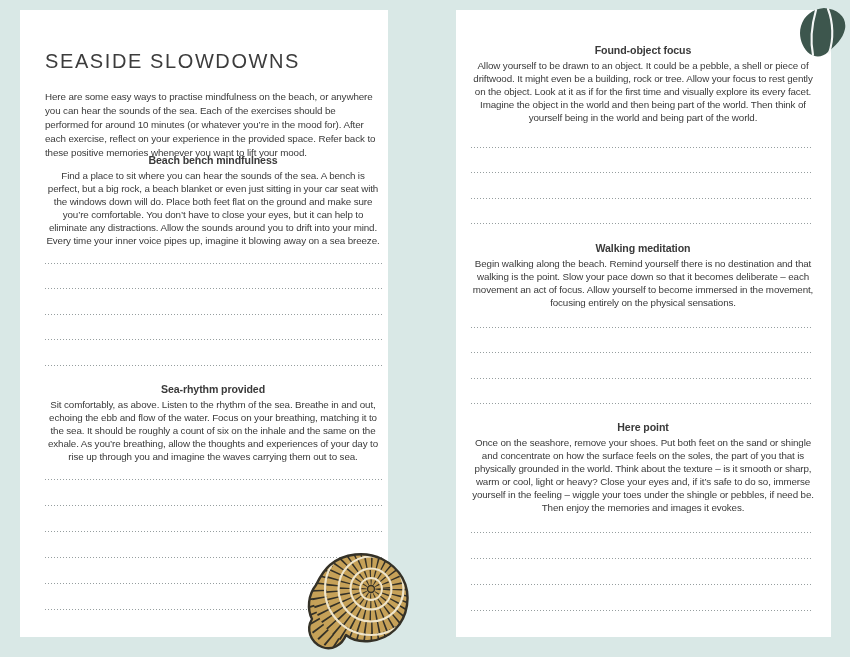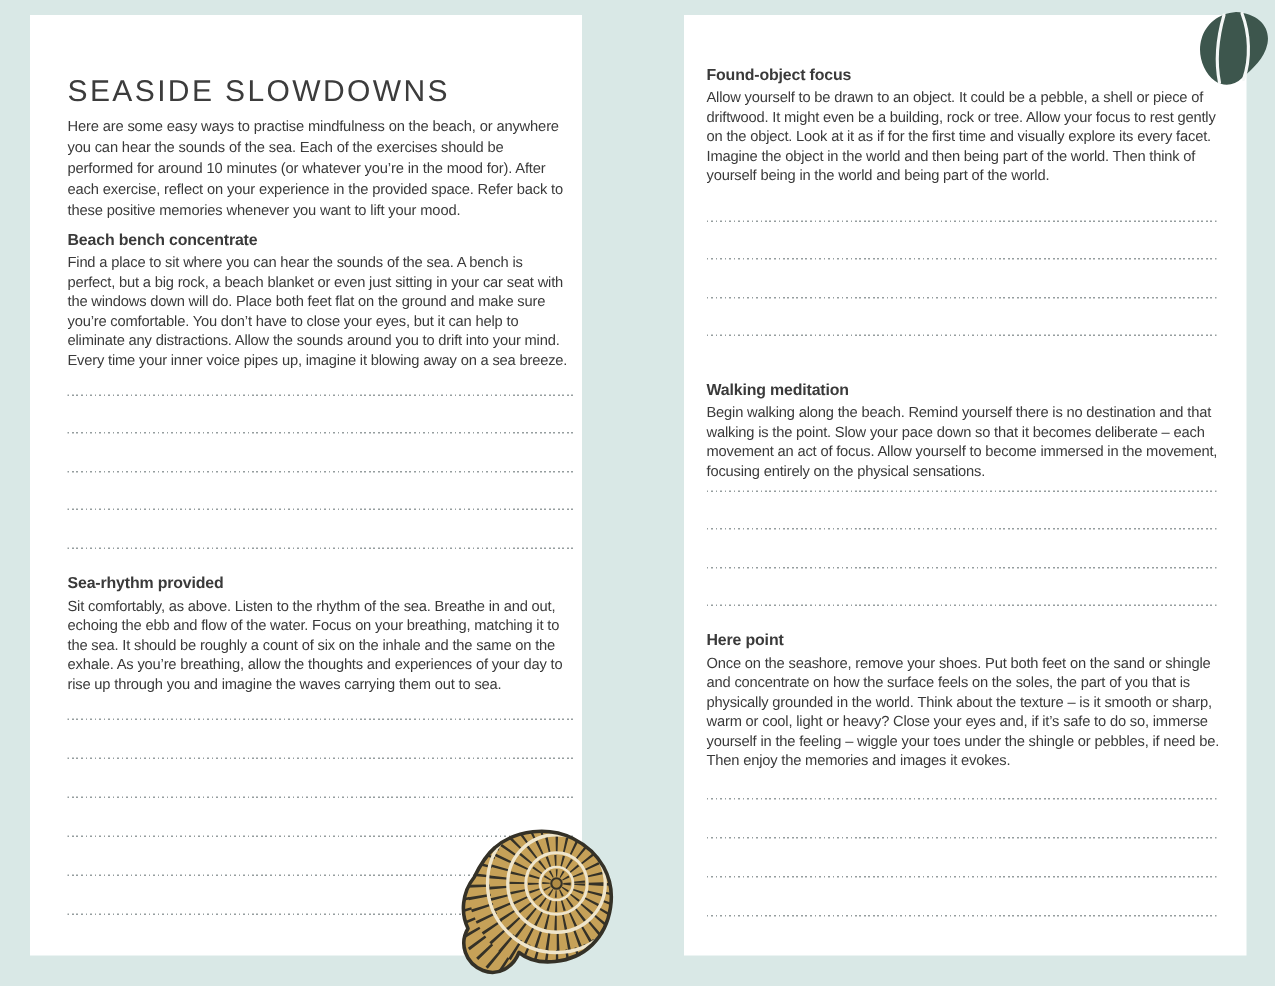--- a/index.html
+++ b/index.html
@@ -25,24 +25,24 @@
   }
   .page.left{left:20px;width:368px;}
   .page.right{left:456px;width:375px;}
 
   .title{
     position:absolute;top:40px;left:25px;
     font-size:20px;font-weight:400;letter-spacing:1.6px;
     color:#3c3c3c;white-space:nowrap;
   }
   .intro{
-    position:absolute;top:68px;left:25px;width:336px;
+    position:absolute;top:80px;left:25px;width:336px;
     font-size:9.8px;line-height:13.9px;letter-spacing:-0.1px;
   }
-  .sec{position:absolute;}
+  .sec{position:absolute;text-align:center;}
   .page.left .sec{left:25px;width:336px;}
   .page.right .sec{left:15px;width:344px;}
   .sec h2{
     font-size:10.6px;font-weight:700;margin:0 0 3px 0;letter-spacing:-0.1px;
   }
   .sec p{
     font-size:9.8px;line-height:13px;letter-spacing:-0.12px;
   }
   .lines{position:absolute;}
   .page.left .lines{left:25px;width:337px;}
@@ -65,21 +65,21 @@
 </head>
 <body>
 
 <div class="spread">
 
   <section class="page left">
     <h1 class="title">SEASIDE SLOWDOWNS</h1>
     <p class="intro">Here are some easy ways to practise mindfulness on the beach, or anywhere you can hear the sounds of the sea. Each of the exercises should be performed for around 10 minutes (or whatever you’re in the mood for). After each exercise, reflect on your experience in the provided space. Refer back to these positive memories whenever you want to lift your mood.</p>
 
     <div class="sec" style="top:144px">
-      <h2>Beach bench concentrate</h2>
+      <h2>Beach bench mindfulness</h2>
       <p>Find a place to sit where you can hear the sounds of the sea. A bench is perfect, but a big rock, a beach blanket or even just sitting in your car seat with the windows down will do. Place both feet flat on the ground and make sure you’re comfortable. You don’t have to close your eyes, but it can help to eliminate any distractions. Allow the sounds around you to drift into your mind. Every time your inner voice pipes up, imagine it blowing away on a sea breeze.</p>
     </div>
     <div class="lines" style="top:228px">
         <div class="wline"></div>
         <div class="wline"></div>
         <div class="wline"></div>
         <div class="wline"></div>
         <div class="wline"></div>
       </div>
 
@@ -102,21 +102,21 @@
       <h2>Found-object focus</h2>
       <p>Allow yourself to be drawn to an object. It could be a pebble, a shell or piece of driftwood. It might even be a building, rock or tree. Allow your focus to rest gently on the object. Look at it as if for the first time and visually explore its every facet. Imagine the object in the world and then being part of the world. Then think of yourself being in the world and being part of the world.</p>
     </div>
     <div class="lines" style="top:112px">
         <div class="wline"></div>
         <div class="wline"></div>
         <div class="wline"></div>
         <div class="wline"></div>
       </div>
 
-    <div class="sec" style="top:244px">
+    <div class="sec" style="top:232px">
       <h2>Walking meditation</h2>
       <p>Begin walking along the beach. Remind yourself there is no destination and that walking is the point. Slow your pace down so that it becomes deliberate – each movement an act of focus. Allow yourself to become immersed in the movement, focusing entirely on the physical sensations.</p>
     </div>
     <div class="lines" style="top:292px">
         <div class="wline"></div>
         <div class="wline"></div>
         <div class="wline"></div>
         <div class="wline"></div>
       </div>
 

